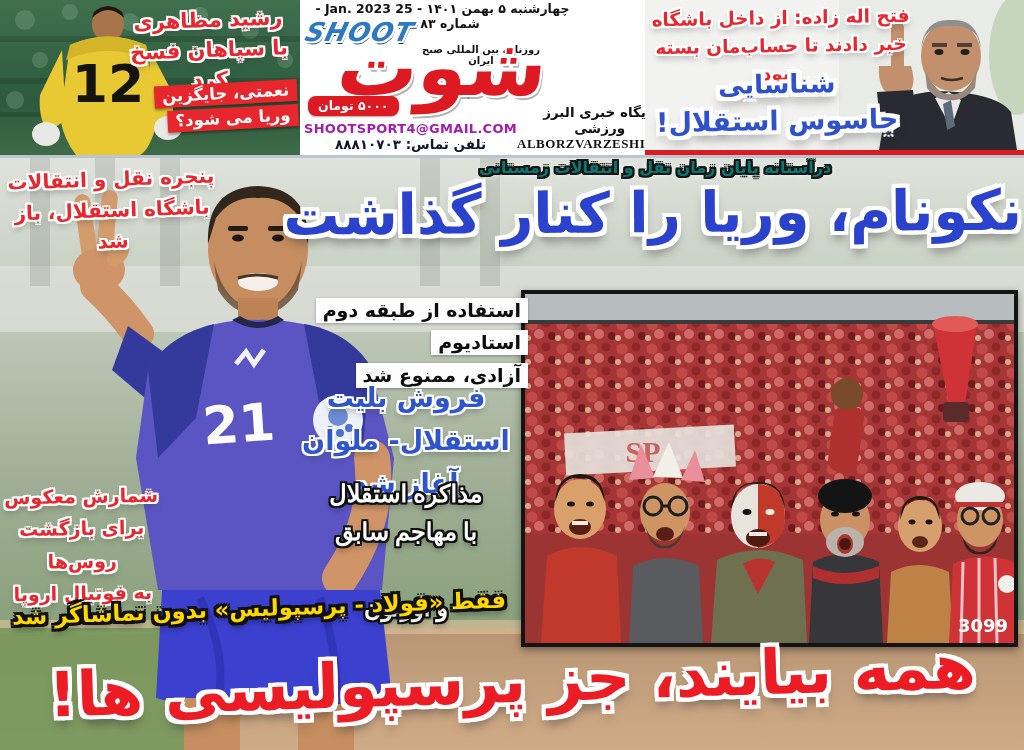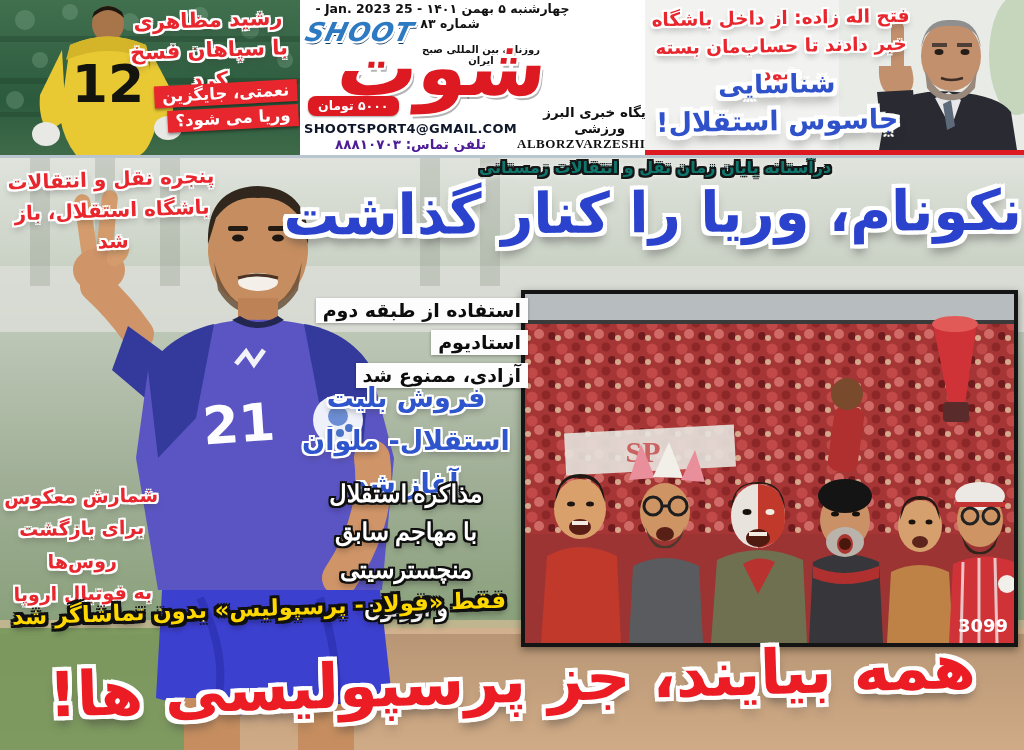--- a/index.html
+++ b/index.html
@@ -29,22 +29,22 @@
   .gk-ribbons .r2 { margin-top:3px; }
 
   .masthead { left:300px; top:0; width:285px; height:155px; background:#fff; }
   .date-line{ top:1px; left:0; right:0; font-size:12.5px; color:#111; }
   .logo-en  { top:17px; left:6px; font-size:26px; font-style:italic; letter-spacing:1px; color:#2d7ac2; transform:skewX(-14deg); text-shadow:-2px -2px 0 #fff,2px -2px 0 #fff,-2px 2px 0 #fff,2px 2px 0 #fff,2px 3px 0 #123a5e; }
   .intl     { top:19px; right:40px; width:128px; font-family:"Liberation Serif", serif; font-size:9.5px; letter-spacing:.5px; line-height:1.3; color:#222; }
   .intl-fa  { top:44px; right:40px; width:128px; font-size:10px; color:#111; }
   .logo-fa  { top:28px; left:0; right:0; font-size:80px; line-height:1; color:#dd1a21; transform:skewX(-6deg); text-shadow:-2px -2px 0 #fff,2px -2px 0 #fff,-2px 2px 0 #fff,2px 2px 0 #fff,3px 4px 0 rgba(40,40,40,.35); }
   .price    { left:8px; top:96px; background:#dd1a21; color:#fff; font-size:12.5px; padding:2px 10px 3px; border-radius:8px; box-shadow:0 1px 2px rgba(0,0,0,.35); }
   .mast-bottom { bottom:3px; left:4px; right:4px; display:flex; justify-content:space-between; align-items:flex-end; }
-  .mb-email { font-size:13px; color:#0f172a; letter-spacing:.3px; }
-  .mb-phone { font-size:13.5px; color:#4c1d95; }
+  .mb-email { font-size:13px; color:#a21caf; letter-spacing:.3px; }
+  .mb-phone { font-size:13.5px; color:#0f172a; }
   .mb-agency{ font-size:13.5px; color:#111; }
   .mb-site  { font-family:"Liberation Serif", serif; font-size:13px; letter-spacing:.5px; color:#111; }
 
   .spy-promo { left:645px; top:0; width:379px; height:155px; background:#f2f3f1; overflow:hidden; }
   .spy-scene { position:absolute; right:0; top:0; width:185px; height:150px; }
   .spy-quote { top:4px; left:0; width:272px; color:#e8262d; font-size:18.5px; line-height:1.5; transform:rotate(-1deg); }
   .spy-headline { top:66px; left:4px; width:256px; color:#2f51c9; line-height:1.4; transform:rotate(-1deg); }
   .spy-headline .l1 { font-size:26px; display:block; }
   .spy-headline .l2 { font-size:27px; display:block; }
   .spy-strip { bottom:0; left:0; right:0; height:5px; background:#dd1a21; }
@@ -354,21 +354,21 @@
 
     <div class="abs tickets b ctr sh-w2" dir="rtl">
       <span>فروش بلیت</span><br>
       <span>استقلال- ملوان</span><br>
       <span>آغاز شد</span>
     </div>
 
     <div class="abs negot b ctr sh-b2" dir="rtl">
       <span>مذاکره استقلال</span><br>
       <span>با مهاجم سابق</span><br>
-      <span>منچسترسیتی</span><br>
+      <br>
       <span>و اورتون</span>
     </div>
 
     <div class="abs russia b ctr sh-w2" dir="rtl">
       <span>شمارش معکوس</span><br>
       <span>برای بازگشت روس‌ها</span><br>
       <span>به فوتبال اروپا</span>
     </div>
 
     <div class="abs foolad b ctr nw sh-b3" dir="rtl">فقط «فولاد - پرسپولیس» بدون تماشاگر شد</div>

